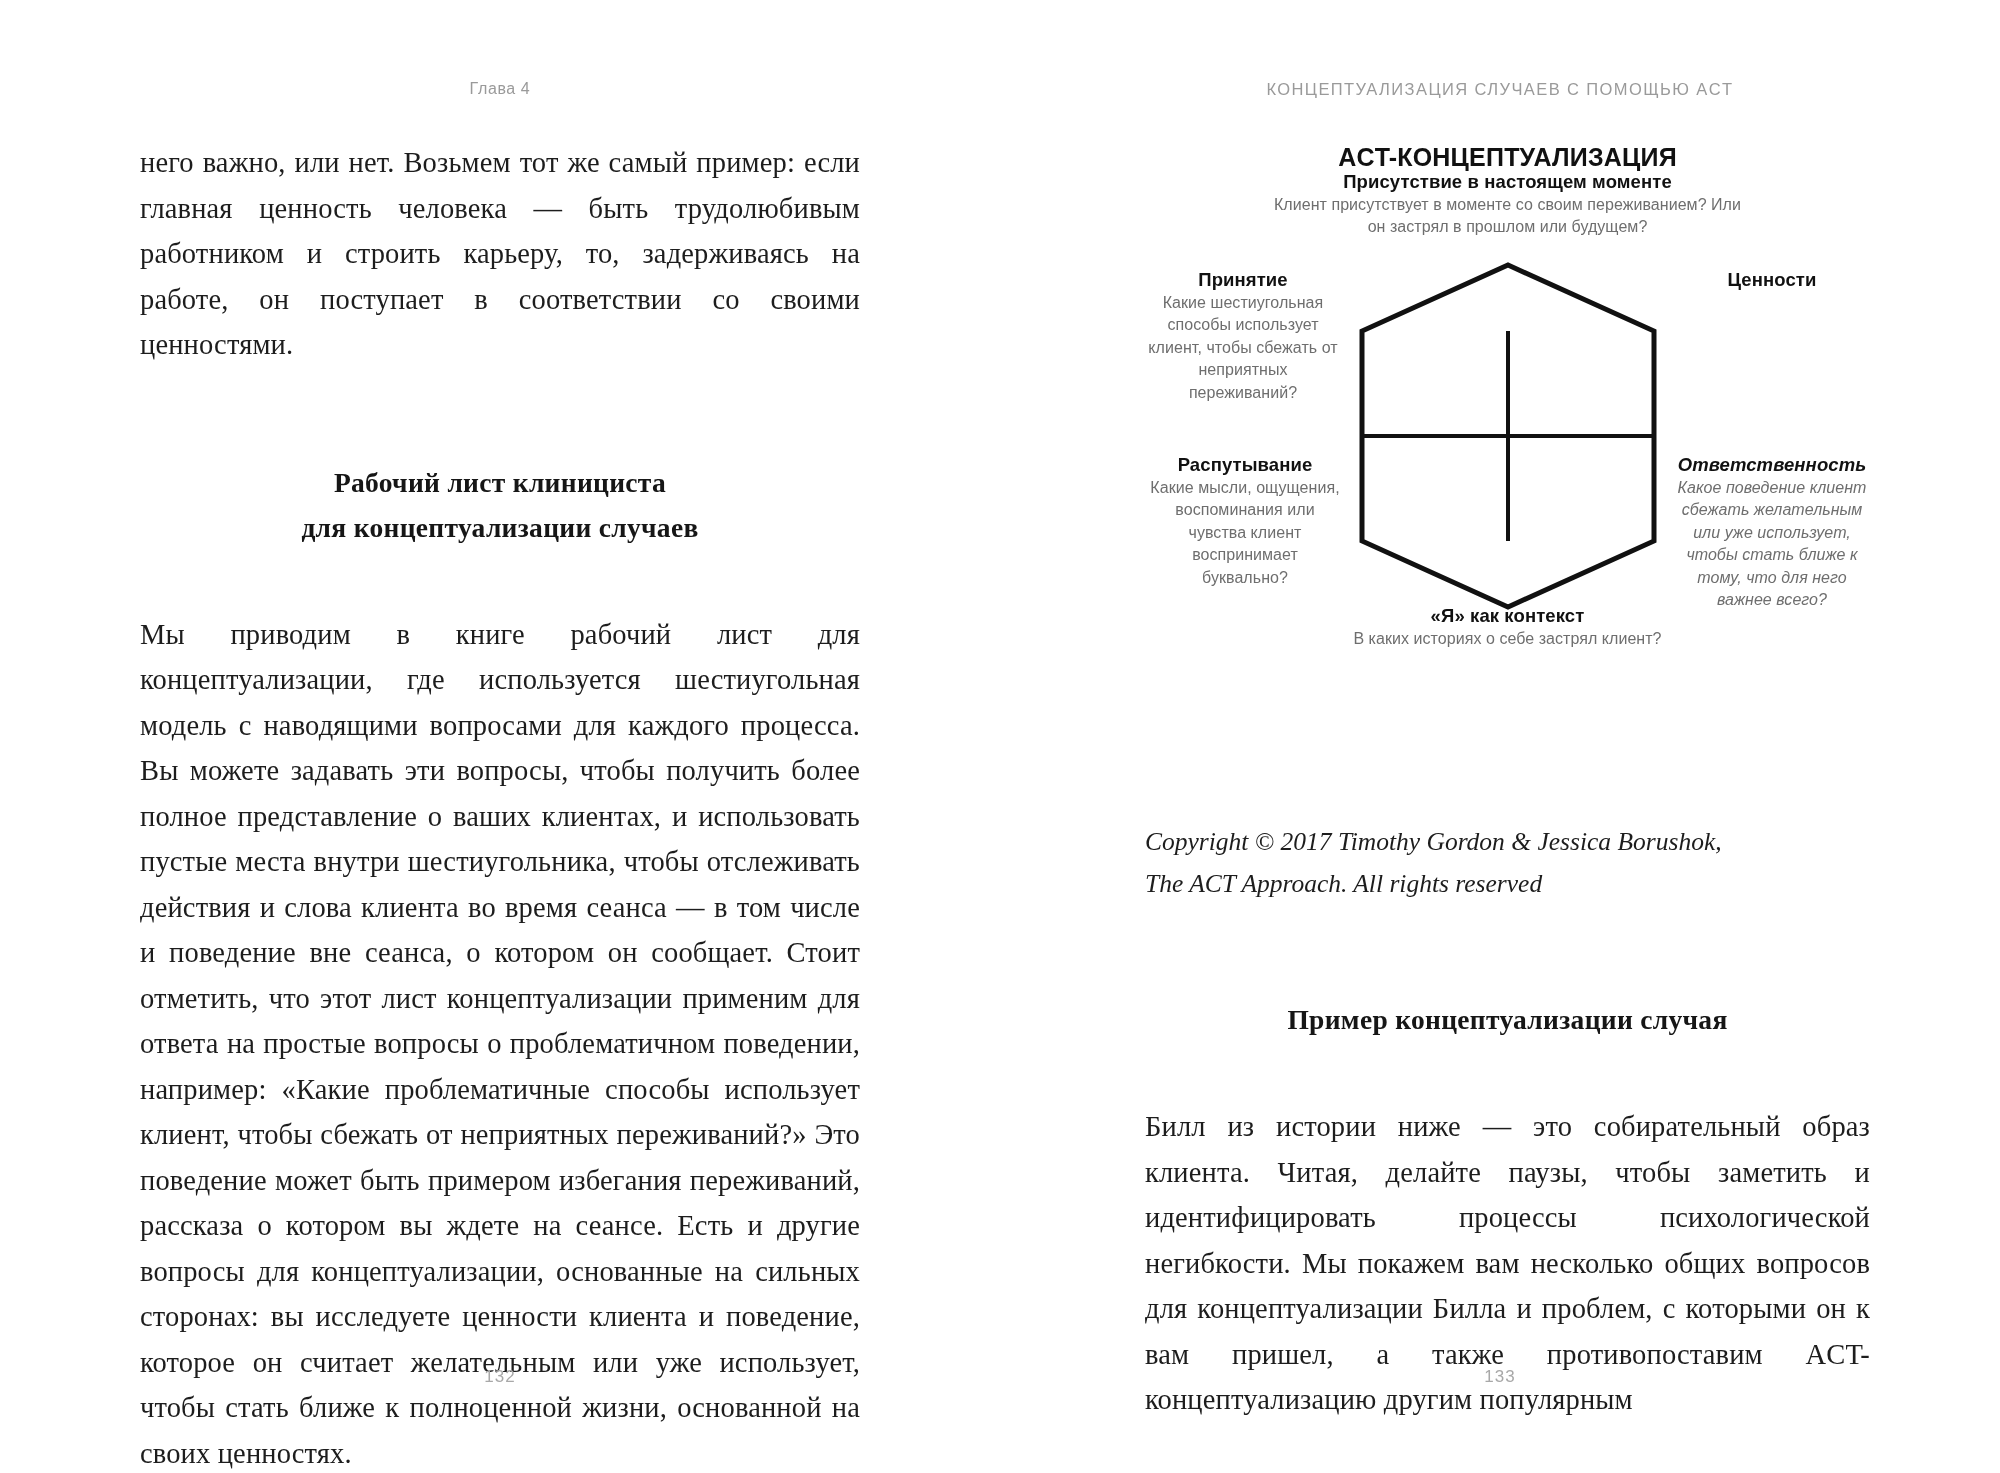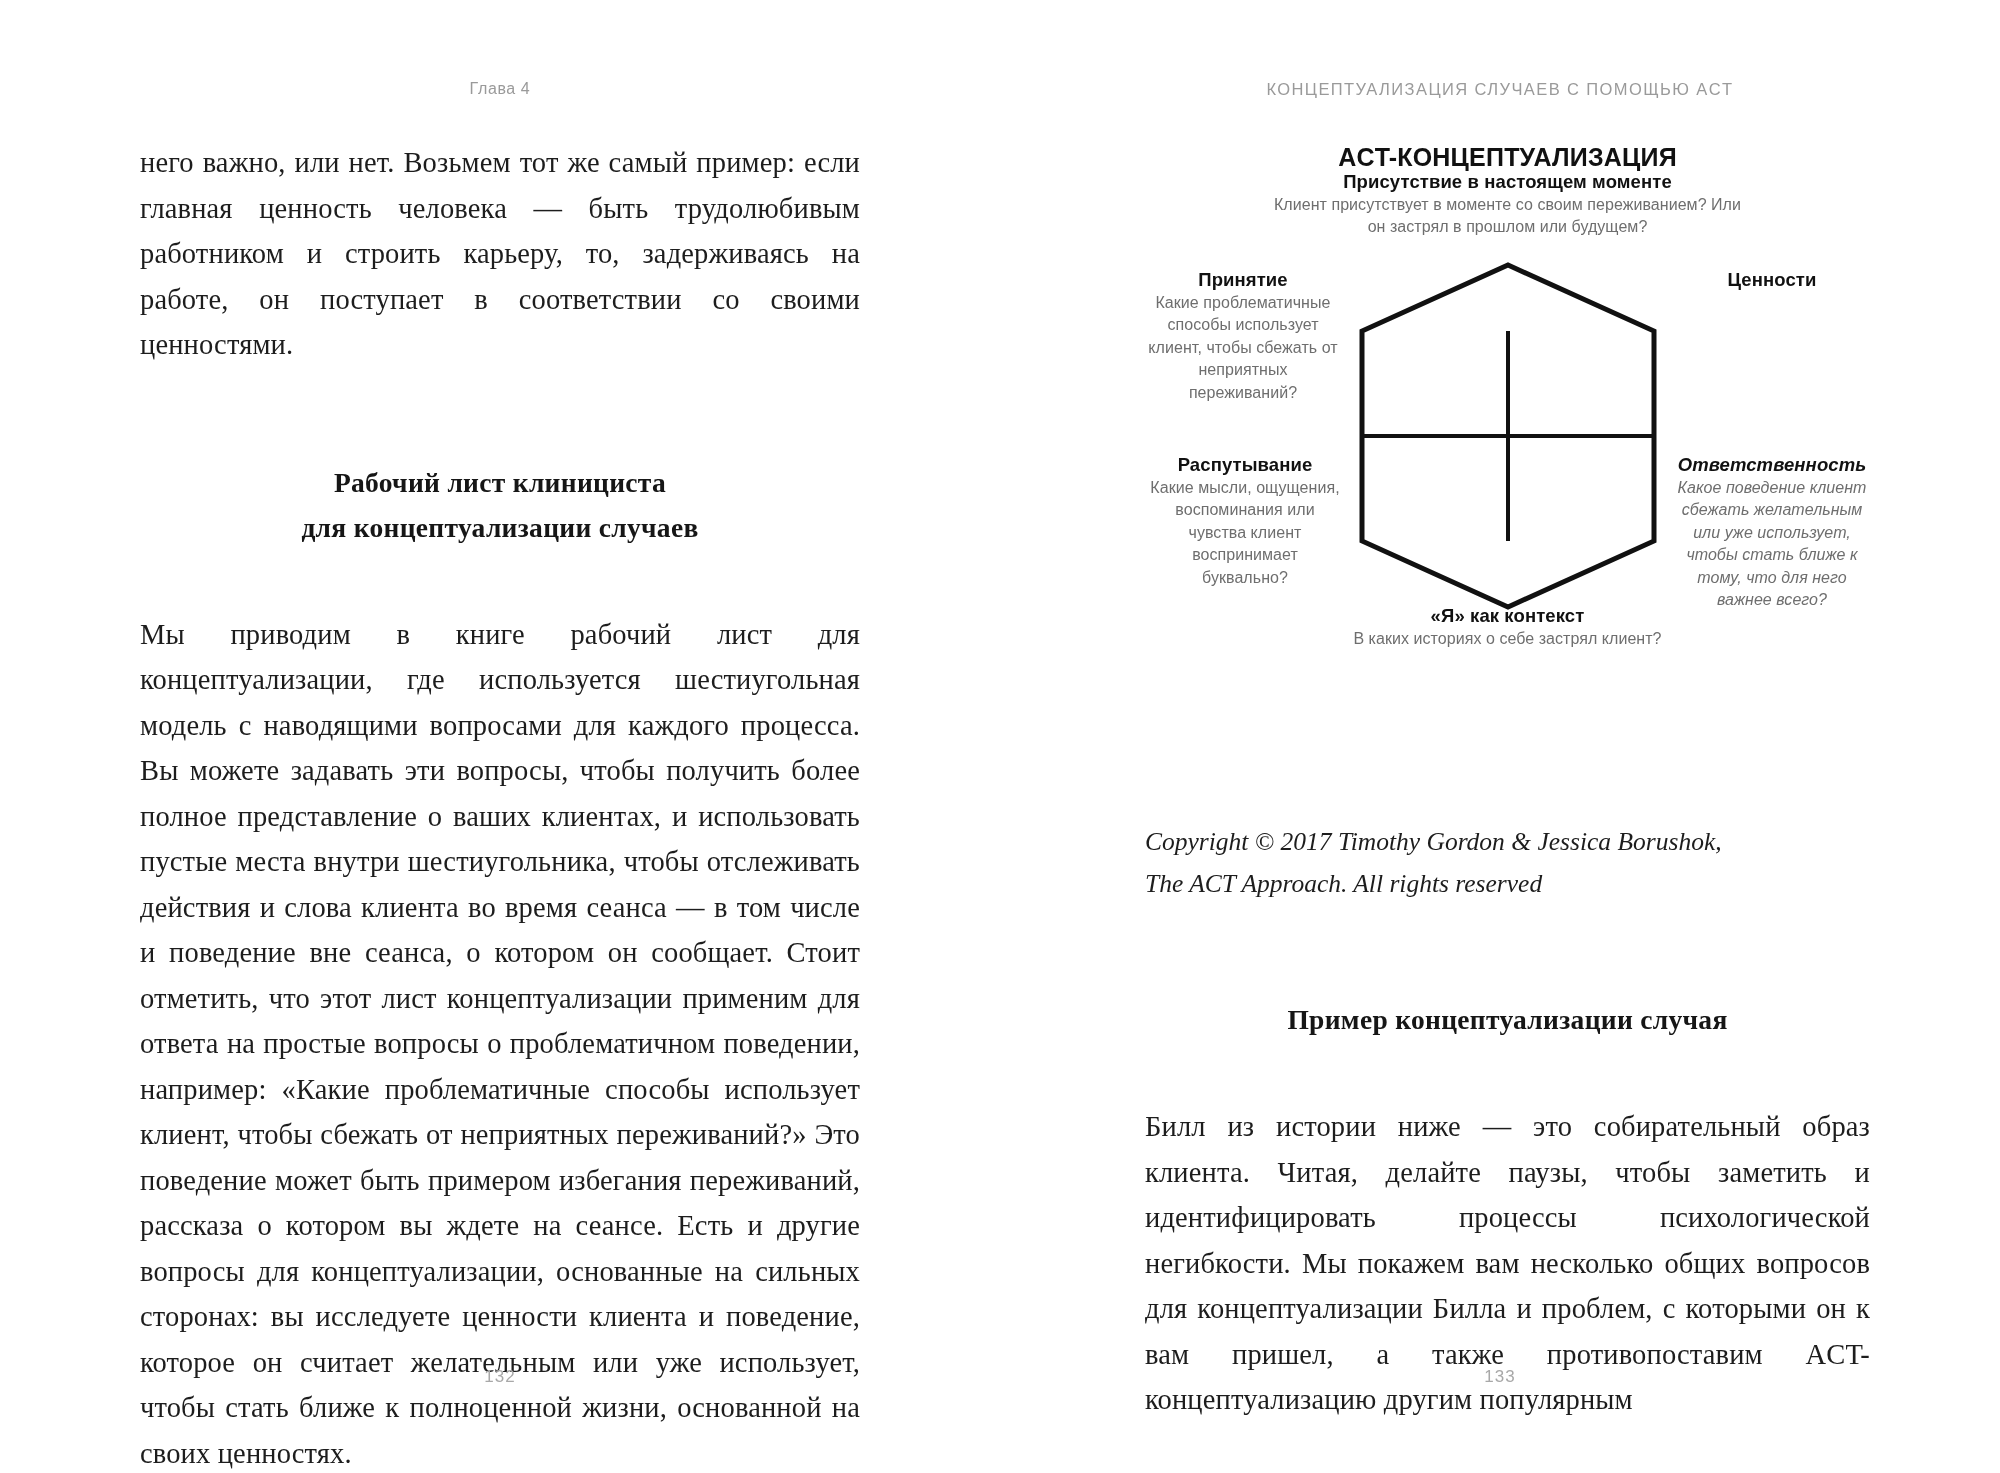--- a/index.html
+++ b/index.html
@@ -190,21 +190,21 @@
         <div class="diagram-title">ACT-КОНЦЕПТУАЛИЗАЦИЯ</div>
 
         <div class="node node-top">
           <span class="node-label">Присутствие в настоящем моменте</span>
           <span class="node-question">Клиент присутствует в моменте со своим переживанием?
 Или он застрял в прошлом или будущем?</span>
         </div>
 
         <div class="node node-accept">
           <span class="node-label">Принятие</span>
-          <span class="node-question">Какие проблематичные способы использует клиент, чтобы сбежать от неприятных переживаний?</span>
+          <span class="node-question">Какие шестиугольная способы использует клиент, чтобы сбежать от неприятных переживаний?</span>
         </div>
 
         <div class="node node-values">
           <span class="node-label">Ценности</span>
         </div>
 
         <div class="node node-defusion">
           <span class="node-label">Распутывание</span>
           <span class="node-question">Какие мысли, ощущения, воспоминания или чувства клиент воспринимает буквально?</span>
         </div>

